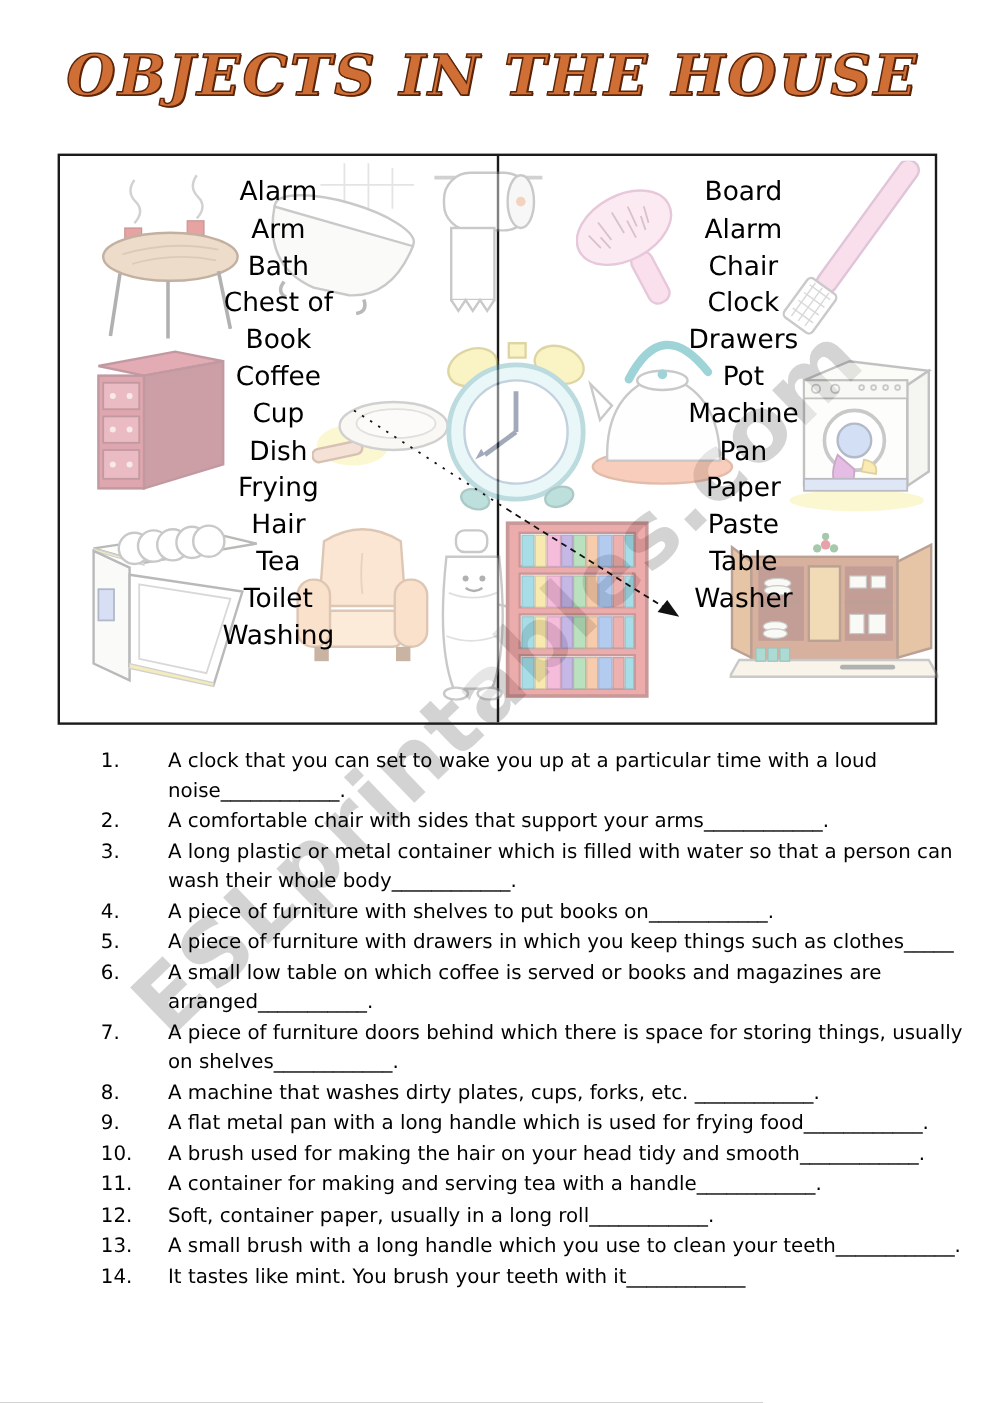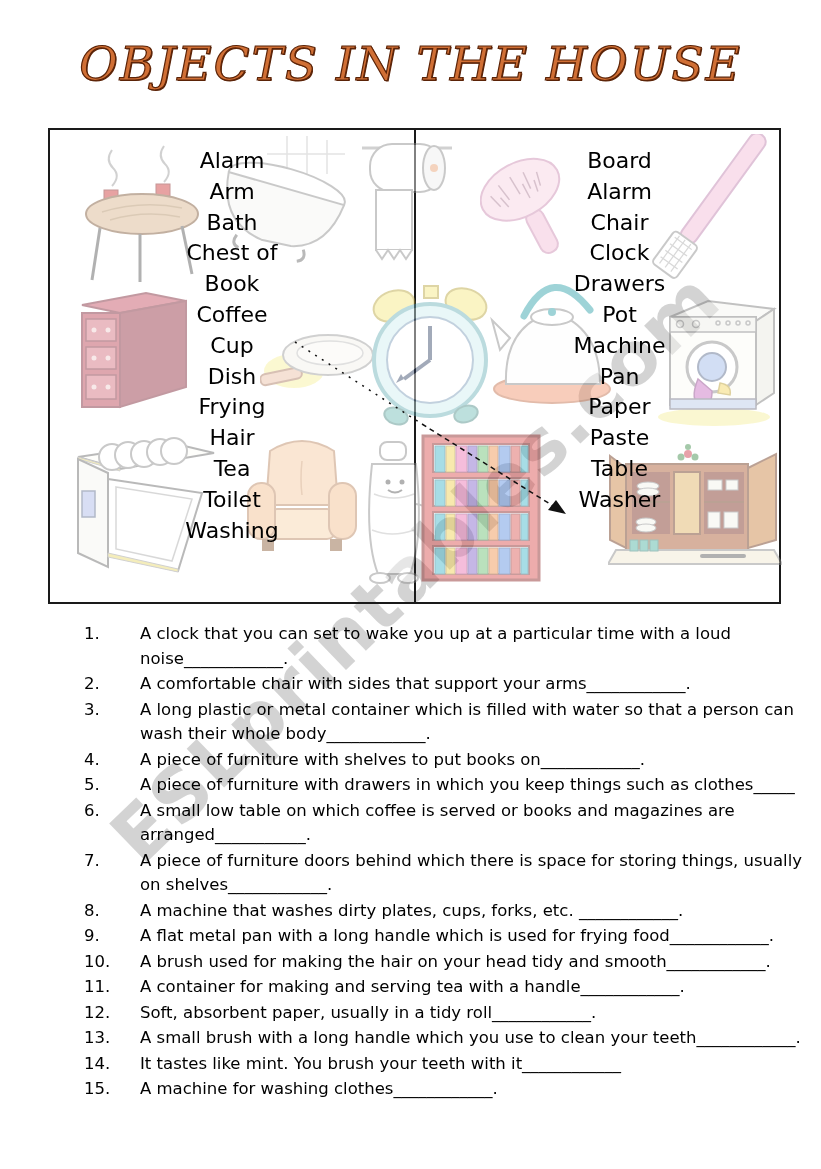--- a/index.html
+++ b/index.html
@@ -5,21 +5,21 @@
   html,body{margin:0;padding:0;background:#888;}
   .page{
     position:relative;width:821px;height:1169px;margin:0 auto;
     background:#ffffff;overflow:hidden;
     font-family:"DejaVu Sans",sans-serif;color:#000;
   }
   
   .title{
     position:absolute;top:36px;left:0;width:100%;
     text-align:center;margin:0;
-    font-family:"DejaVu Serif",serif;font-style:italic;font-weight:normal;
+    font-family:"DejaVu Serif",serif;font-style:italic;font-weight:bold;
     font-size:47px;letter-spacing:2px;
     color:#d06f35;-webkit-text-stroke:1.2px #5c2408;
     text-shadow:1px 1px 0 #5c2408;
     z-index:3;
   }
   
   .watermark{
     position:absolute;left:-20px;top:522px;width:880px;height:100px;
     text-align:center;font-weight:bold;font-size:74px;letter-spacing:2px;
     color:#a9a9a9;opacity:.5;transform:rotate(-44deg);
@@ -410,29 +410,25 @@
     <div class="q-row">
       <span class="q-num">10.</span>
       <span class="q-text">A brush used for making the hair on your head tidy and smooth____________.</span>
     </div>
     <div class="q-row">
       <span class="q-num">11.</span>
       <span class="q-text">A container for making and serving tea with a handle____________.</span>
     </div>
     <div class="q-row">
       <span class="q-num">12.</span>
-      <span class="q-text">Soft, absorbent paper, usually in a tidy roll____________.</span>
+      <span class="q-text">Soft, container paper, usually in a long roll____________.</span>
     </div>
     <div class="q-row">
       <span class="q-num">13.</span>
       <span class="q-text">A small brush with a long handle which you use to clean your teeth____________.</span>
     </div>
     <div class="q-row">
       <span class="q-num">14.</span>
       <span class="q-text">It tastes like mint. You brush your teeth with it____________</span>
     </div>
-    <div class="q-row">
-      <span class="q-num">15.</span>
-      <span class="q-text">A machine for washing clothes____________.</span>
-    </div>
   </div>
 
 </div>
 
 </body></html>

